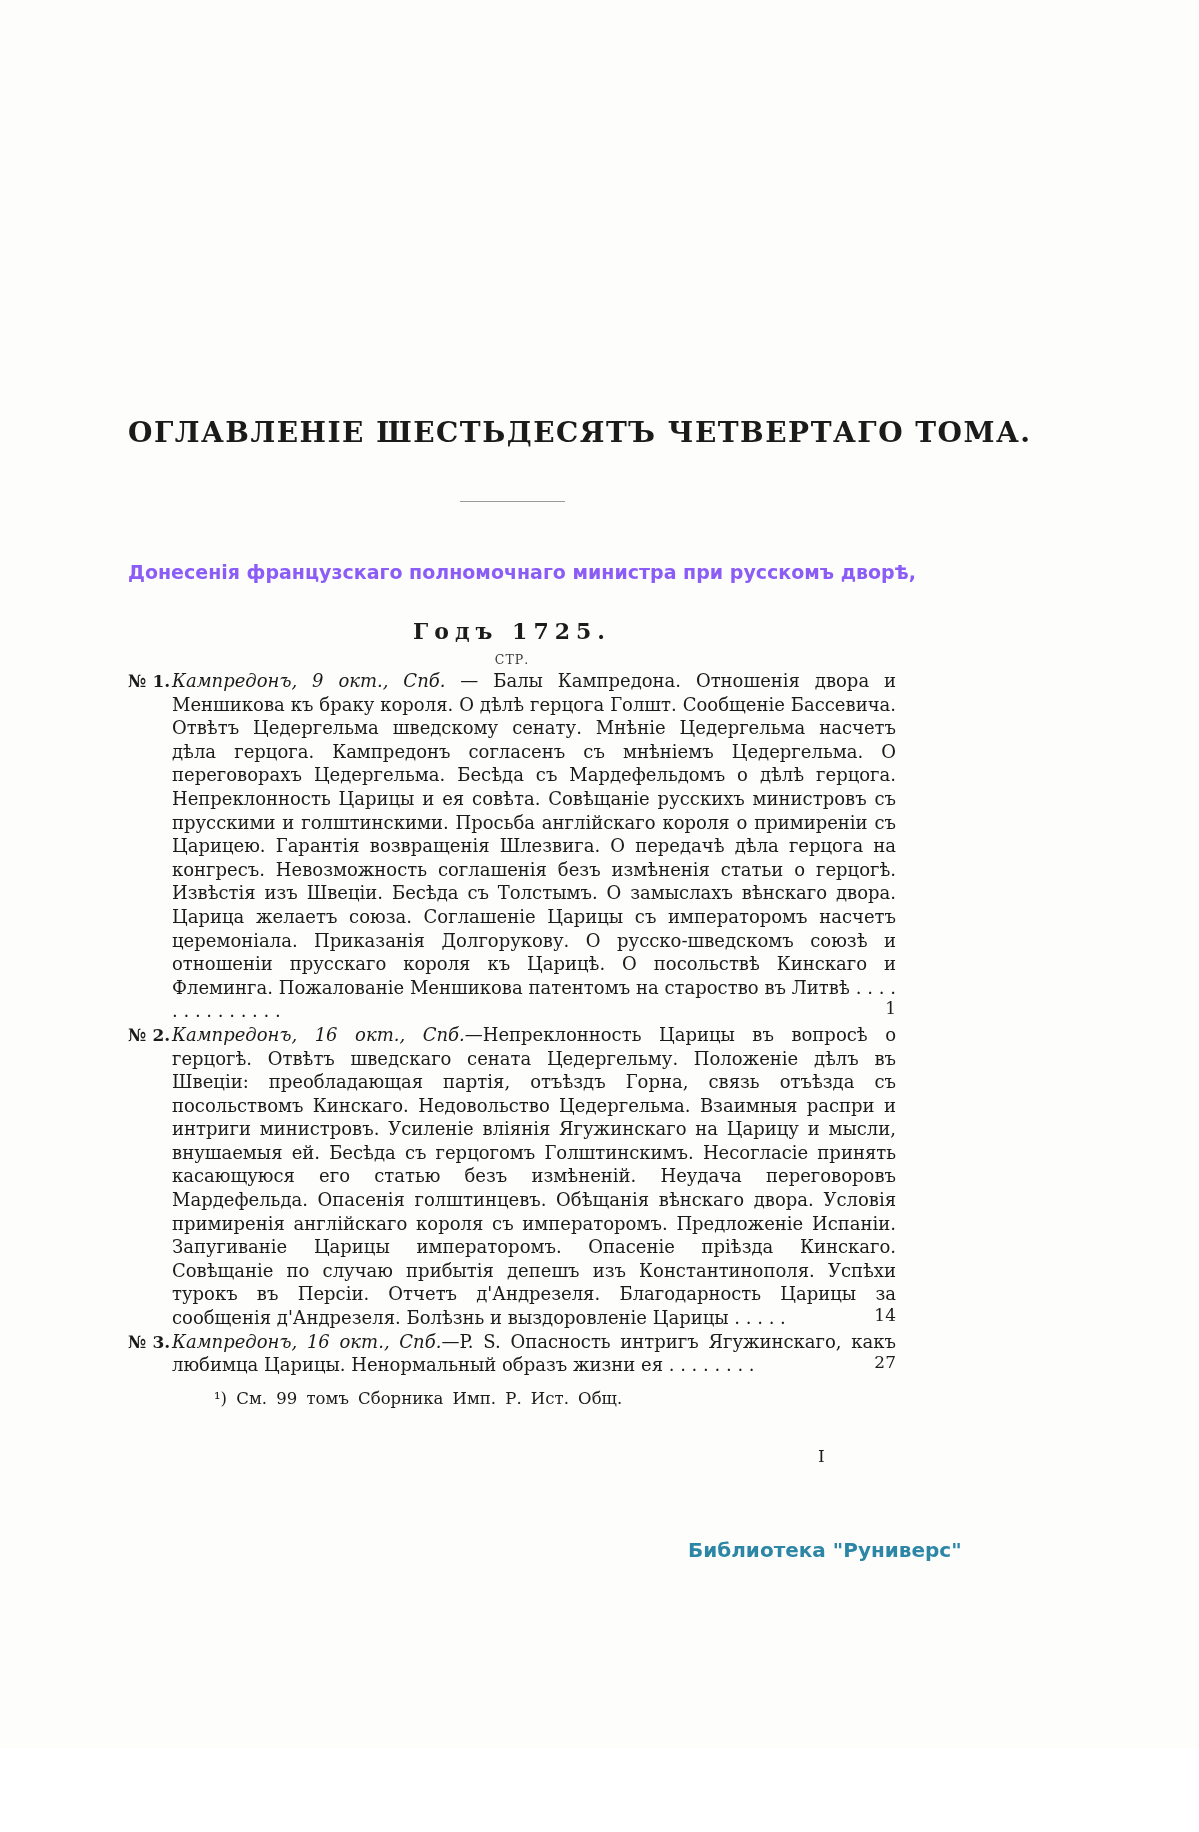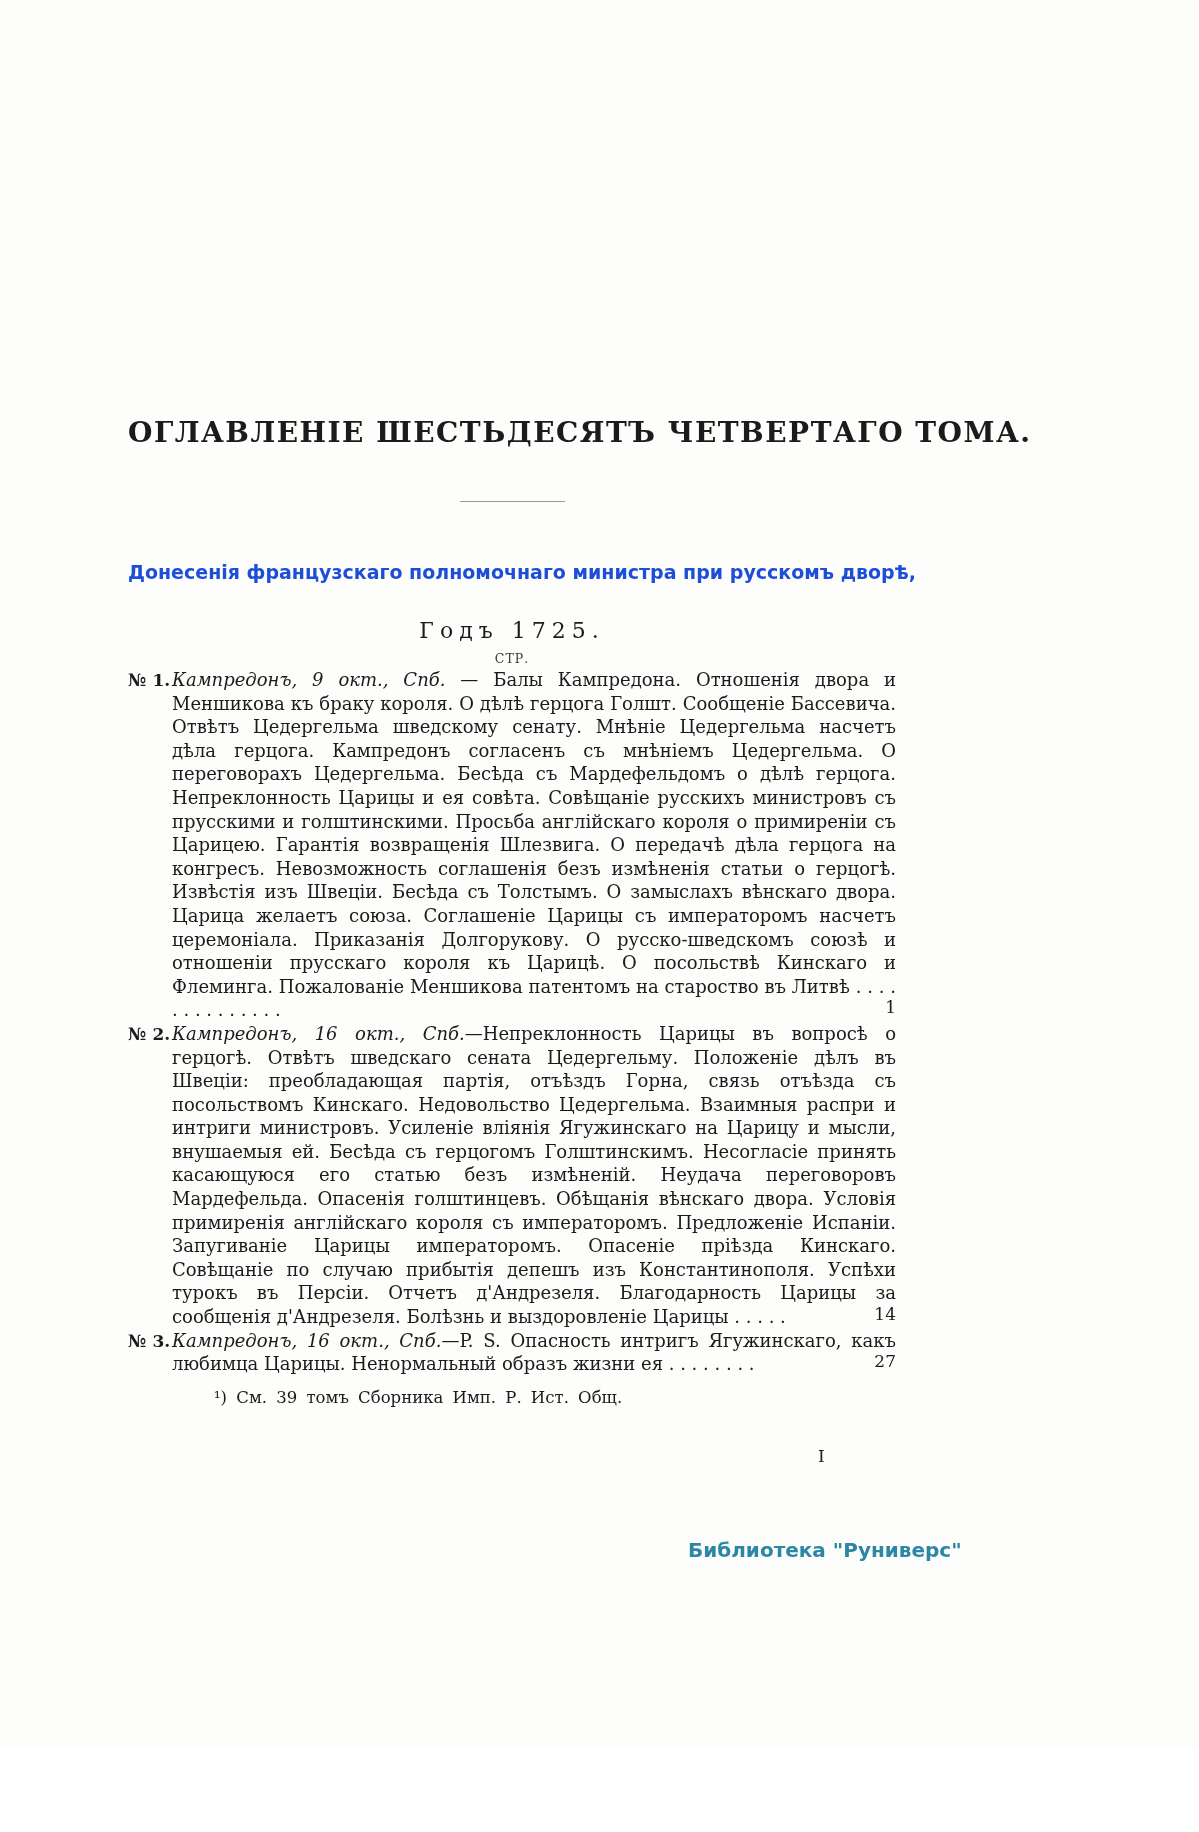--- a/index.html
+++ b/index.html
@@ -34,27 +34,27 @@
     border-top: 1.5px solid #9a9a9a;
     margin: 52px auto 0;
   }
   .subtitle {
     margin-top: 50px;
     font-family: "DejaVu Sans", sans-serif;
     font-weight: 700;
     font-size: 19px;
     line-height: 40px;
     text-align: center;
-    color: #1d4ed8;
+    color: #8b5cf6;
   }
   .subtitle-line { white-space: nowrap; }
   .section-heading {
     margin-top: 26px;
     font-size: 22px;
-    font-weight: 400;
+    font-weight: 700;
     text-align: center;
     letter-spacing: 6px;
   }
   .col-header {
     text-align: center;
     font-size: 12.5px;
     color: #3a3a3a;
     margin-top: 8px;
     letter-spacing: 1px;
   }
@@ -136,20 +136,20 @@
       </div>
 
       <div class="entry">
         <span class="entry-num">№ 3.</span>
         <span class="entry-lead">Кампредонъ, 16 окт., Спб.</span><span>—</span><span>P. S. Опасность интригъ Ягужинскаго, какъ любимца Царицы. Ненормальный образъ жизни ея</span><span class="entry-dots"> . . . . . . . .</span>
         <span class="entry-page">27</span>
       </div>
 
     </div>
 
-    <div class="footnote">¹) См. 39 томъ Сборника Имп. Р. Ист. Общ.</div>
+    <div class="footnote">¹) См. 99 томъ Сборника Имп. Р. Ист. Общ.</div>
 
   </div>
 
   <div class="folio">I</div>
 
   <div class="watermark">Библиотека "Руниверс"</div>
 </div>
 
 </body></html>

